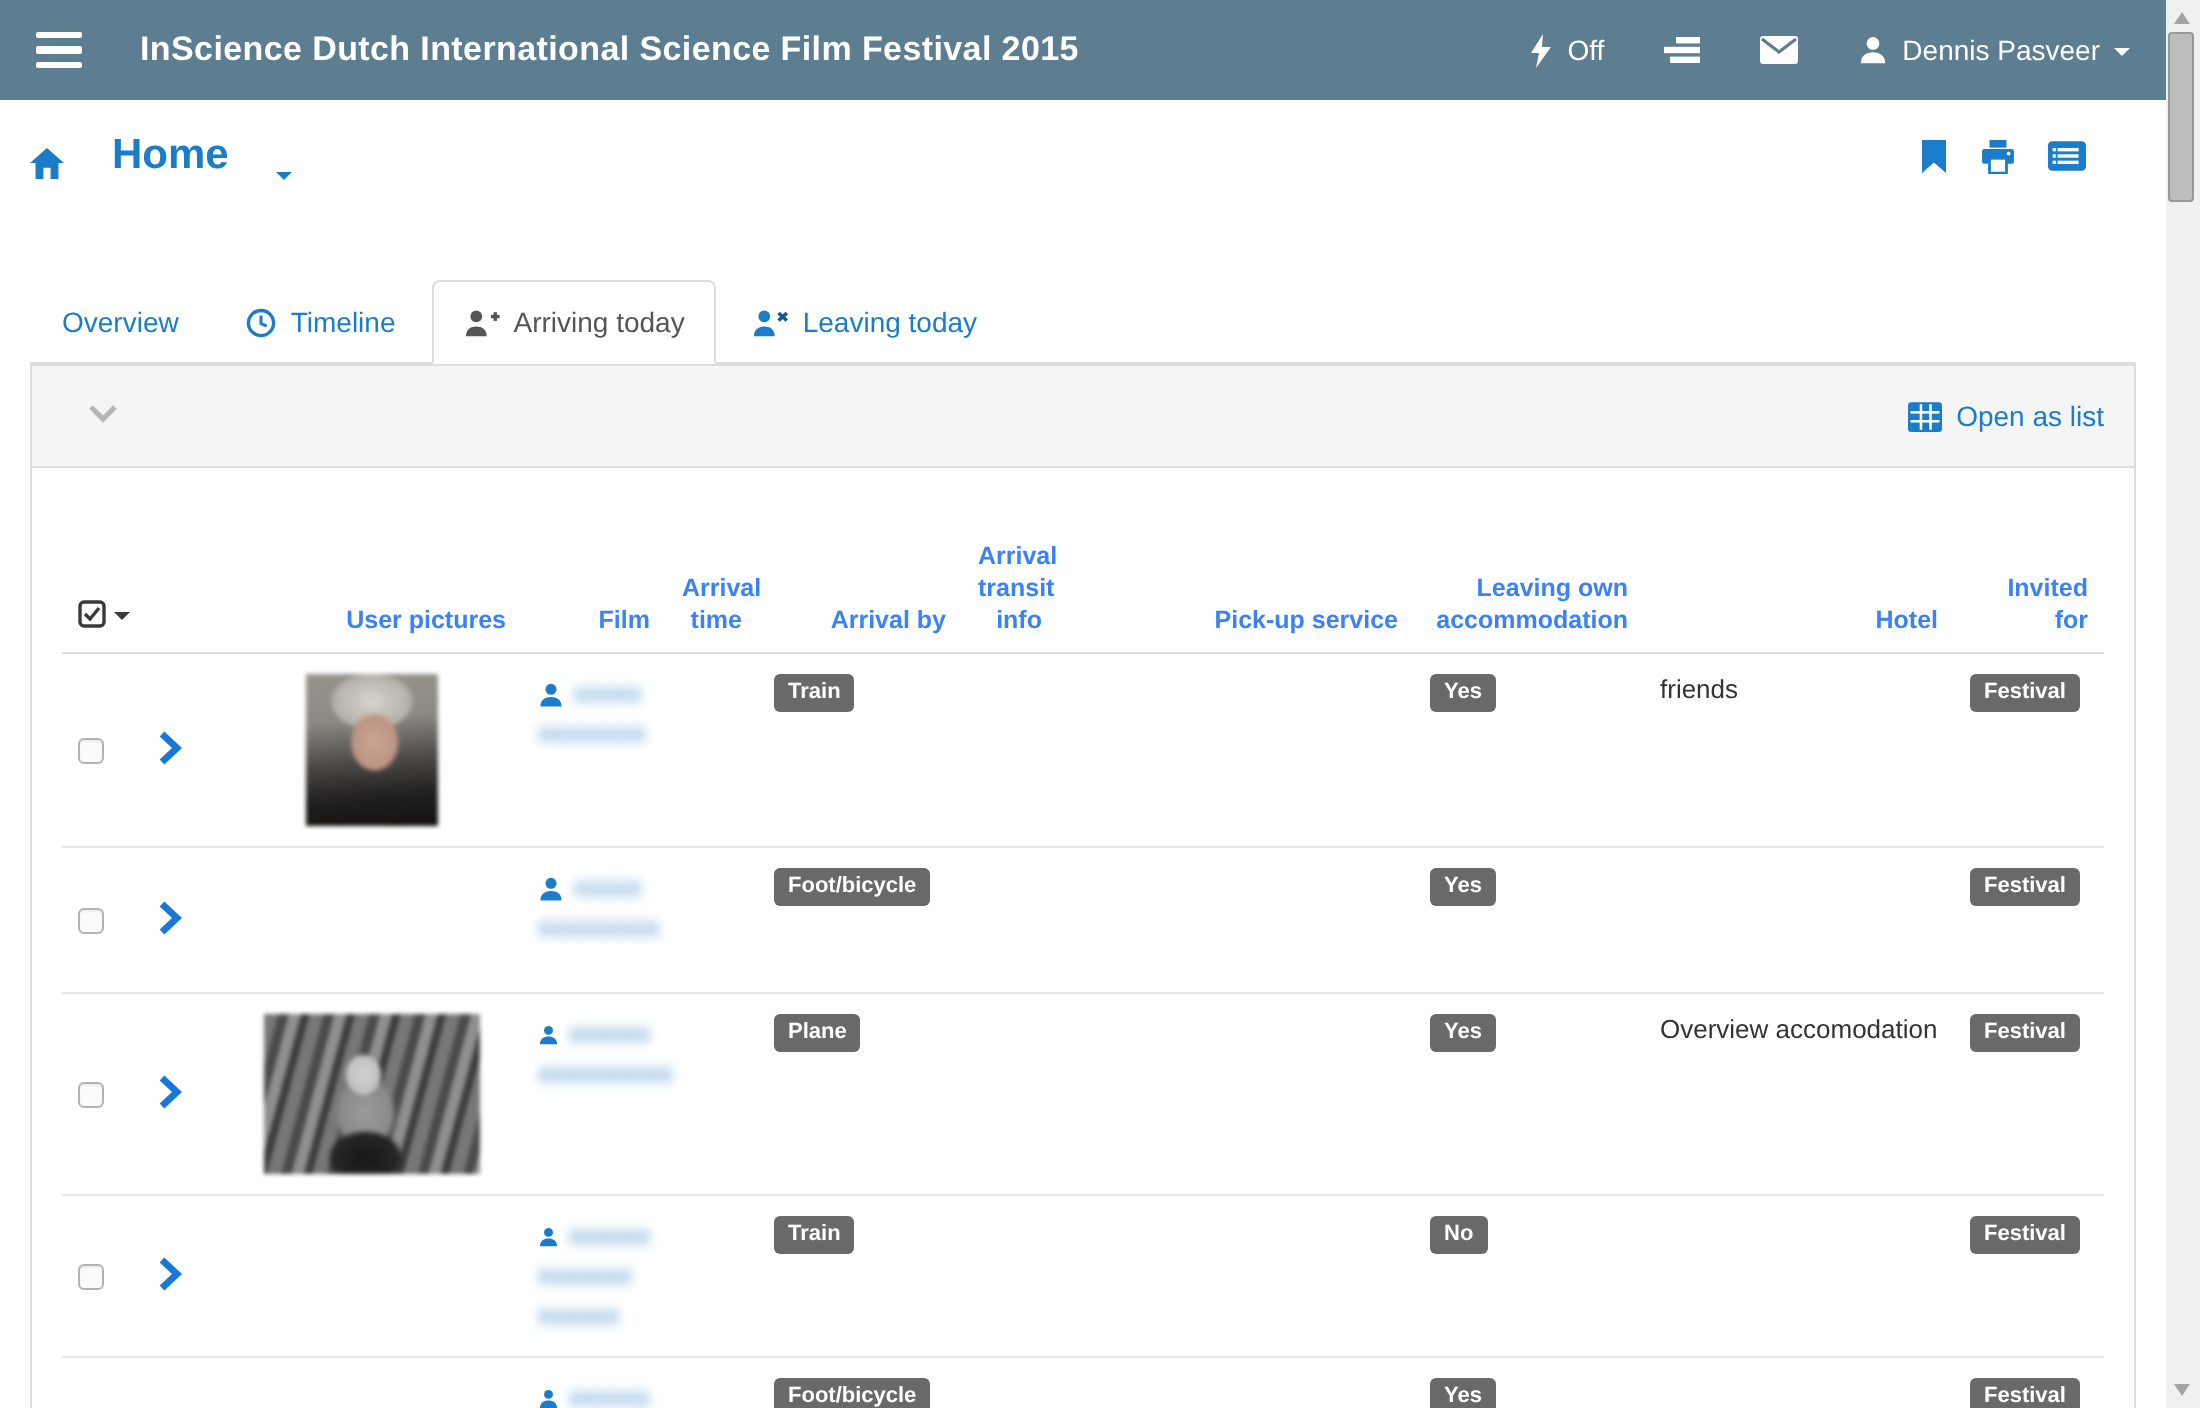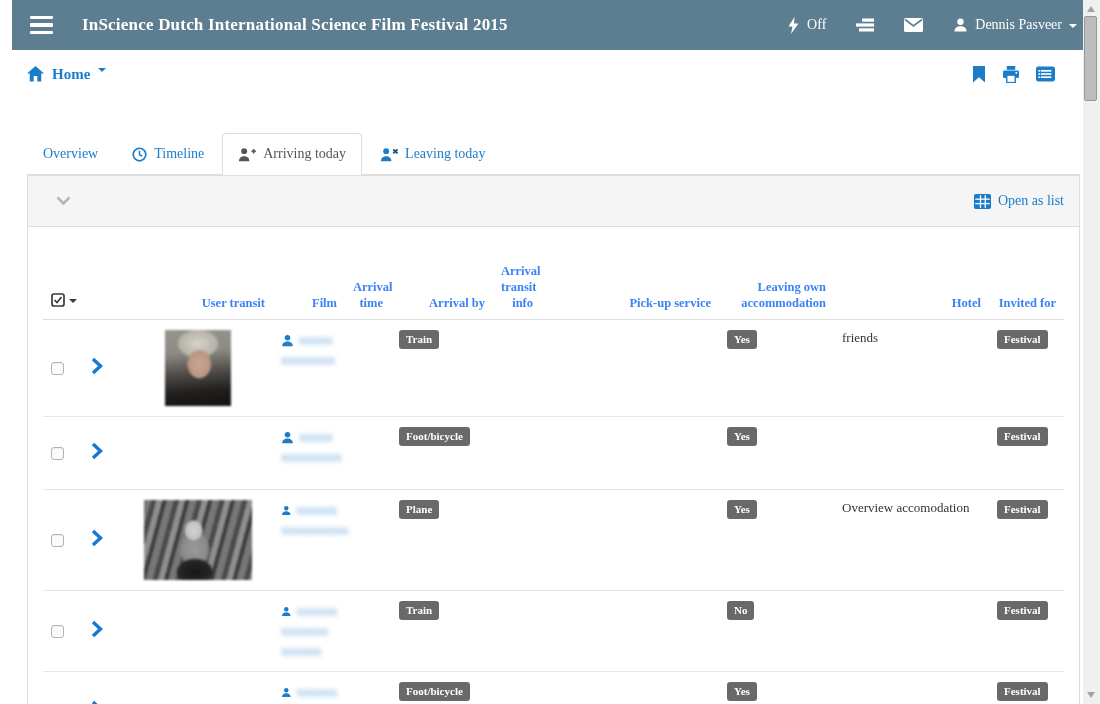--- a/index.html
+++ b/index.html
@@ -1,36 +1,36 @@
 <!DOCTYPE html>
 <html><head>
 <meta charset="utf-8">
 <style>
   * { box-sizing: border-box; margin: 0; padding: 0; }
   html, body { width: 1100px; height: 704px; overflow: hidden; background: #fff;
                font-family: "Liberation Sans", sans-serif; position: relative; }
 
-  .viewport { position: absolute; left: 12px; top: 0; width: 1083px; height: 704px; font-family: Liberation Serif, serif; }
+  .viewport { position: absolute; left: 0; top: 0; width: 1083px; height: 704px; }
 
   
   .navbar { height: 50px; background: #5d7e90; display: flex; align-items: center;
             padding: 0 18px; color: #fff; }
   .hamburger { width: 23px; display: flex; flex-direction: column; gap: 4px; cursor: pointer; }
   .hamburger span { height: 3.5px; background: #fff; border-radius: 1px; }
   .navbar-title { margin-left: 29px; font-size: 17px; font-weight: bold; letter-spacing: .2px; }
   .navbar-right { margin-left: auto; display: flex; align-items: center; gap: 30px; font-size: 14px; }
   .nav-item { display: flex; align-items: center; gap: 7px; cursor: pointer; }
   .caret { width: 0; height: 0; border-left: 4px solid transparent;
            border-right: 4px solid transparent; border-top: 4px solid #fff; margin-top: 2px; }
 
   
   .breadcrumb-row { display: flex; justify-content: space-between; align-items: center;
                     padding: 16px 15px 10px; }
-  .breadcrumb { display: flex; align-items: flex-start; gap: 8px; color: #1b7cc9;
-                font-size: 15px; font-weight: bold; cursor: pointer; }
+  .breadcrumb { display: flex; align-items: flex-end; gap: 24px; color: #1b7cc9;
+                font-size: 21px; font-weight: bold; cursor: pointer; }
   .breadcrumb .caret { border-top-color: #1b7cc9; }
   .page-icons { display: flex; gap: 16px; padding-right: 25px; }
   .page-icons svg { cursor: pointer; }
 
   
   .content { padding: 0 15px; }
   .tabs { display: flex; margin-top: 40px; border-bottom: 1px solid #ddd; }
   .tab { display: flex; align-items: center; gap: 7px; padding: 10px 15px; font-size: 14px;
          color: #1b7cc9; border: 1px solid transparent; border-radius: 4px 4px 0 0;
          margin-bottom: -1px; margin-right: 2px; cursor: pointer; line-height: 20px; }
@@ -230,21 +230,21 @@
               <th>
                 <span style="display:inline-flex;align-items:center;gap:4px;">
                   <svg width="14" height="14" viewBox="0 0 14 14">
                     <rect x="1" y="1" width="12" height="12" rx="2" fill="none" stroke="#3a3a3a" stroke-width="1.7"></rect>
                     <polyline points="3.5,7 6,9.5 10.5,4" fill="none" stroke="#3a3a3a" stroke-width="1.7"></polyline>
                   </svg>
                   <span class="caret" style="border-top-color:#3a3a3a"></span>
                 </span>
               </th>
               <th></th>
-              <th>User transit</th>
+              <th>User pictures</th>
               <th>Film</th>
               <th>Arrival time</th>
               <th>Arrival by</th>
               <th>Arrival transit info</th>
               <th>Pick-up service</th>
               <th>Leaving own accommodation</th>
               <th>Hotel</th>
               <th>Invited for</th>
             </tr>
           </thead>

